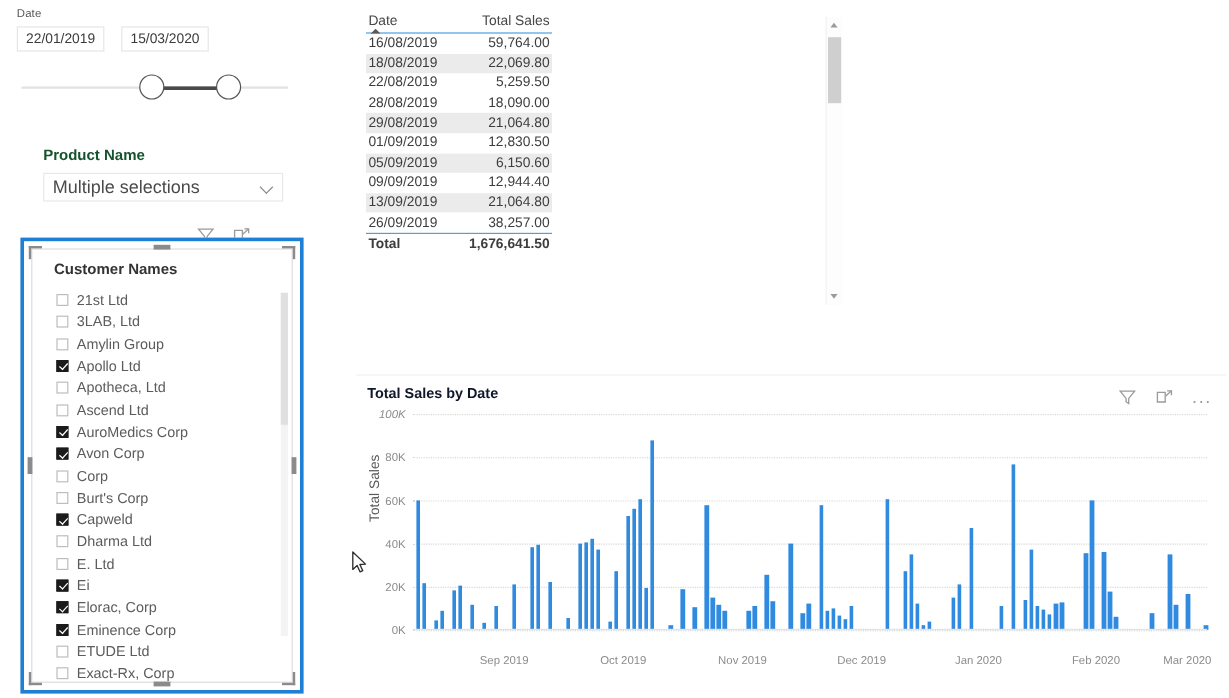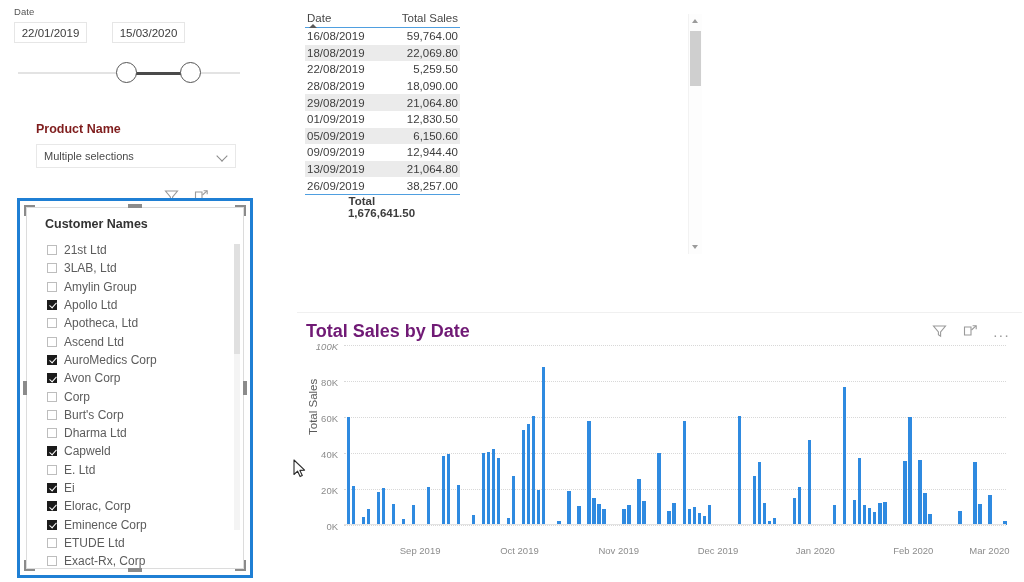--- a/index.html
+++ b/index.html
@@ -24,21 +24,21 @@
     width: 232px;
   }
   #date-slicer .slicer-title {
     font-size: 9.5px;
     color: #555;
     margin-bottom: 5px;
     letter-spacing: .1px;
   }
   .date-inputs {
     display: flex;
-    gap: 25px;
+    gap: 14px;
   }
   .date-box {
     width: 73px;
     height: 21px;
     border: 1px solid #e6e6e6;
     background: #fff;
     font-size: 11.5px;
     color: #3b3b3b;
     display: flex;
     align-items: center;
@@ -82,35 +82,35 @@
   
   #product-slicer {
     position: absolute;
     left: 36px;
     top: 122px;
     width: 200px;
   }
   #product-slicer .slicer-title {
     font-size: 12.5px;
     font-weight: bold;
-    color: #7f1d1d;
+    color: #14532d;
     margin-bottom: 8px;
   }
   .dropdown {
     height: 24px;
     border: 1px solid #e8e8e8;
     background: #fff;
     display: flex;
     align-items: center;
     padding: 0 7px;
     box-sizing: border-box;
   }
   .dropdown .dd-value {
     flex: 1;
-    font-size: 11px;
+    font-size: 15px;
     color: #4a4a4a;
   }
   .chev {
     width: 11px;
     height: 11px;
     position: relative;
   }
   .chev::before {
     content: "";
     position: absolute;
@@ -272,21 +272,20 @@
   .tbl-row.alt { background: #ebebeb; }
   .td-date { width: 70px; color: #3d3d3d; padding-left: 2px; }
   .td-sales { flex: 1; text-align: right; color: #3d3d3d; padding-right: 2px; }
   .tbl-total {
     display: flex;
     height: 18px;
     align-items: center;
     border-top: 1.2px solid #4f9fe0;
     font-weight: bold;
     color: #222;
-    flex-direction: column;
   }
   .tbl-total .td-date { font-weight: bold; }
   .tbl-total .td-sales { font-weight: bold; }
 
   
   #table-scrollbar {
     position: absolute;
     left: 688px;
     top: 14px;
     width: 13px;
@@ -325,23 +324,23 @@
     top: 312px;
     width: 725px;
     height: 262px;
     background: #fff;
     border-top: 1px solid #f0f0f0;
   }
   .chart-title {
     position: absolute;
     left: 9px;
     top: 8px;
-    font-size: 18px;
+    font-size: 12px;
     font-weight: bold;
-    color: #701a75;
+    color: #0f172a;
   }
   .chart-toolbar {
     position: absolute;
     right: 12px;
     top: 10px;
     display: flex;
     gap: 14px;
     align-items: center;
   }
   .plot {
@@ -499,26 +498,26 @@
         </div>
         <div class="cs-item">
           <span class="cbox"></span>
           <span>Corp</span>
         </div>
         <div class="cs-item">
           <span class="cbox"></span>
           <span>Burt's Corp</span>
         </div>
         <div class="cs-item">
-          <span class="cbox"></span>
-          <span>Dharma Ltd</span>
-        </div>
-        <div class="cs-item">
           <span class="cbox checked"></span>
           <span>Capweld</span>
+        </div>
+        <div class="cs-item">
+          <span class="cbox"></span>
+          <span>Dharma Ltd</span>
         </div>
         <div class="cs-item">
           <span class="cbox"></span>
           <span>E. Ltd</span>
         </div>
         <div class="cs-item">
           <span class="cbox checked"></span>
           <span>Ei</span>
         </div>
         <div class="cs-item">

